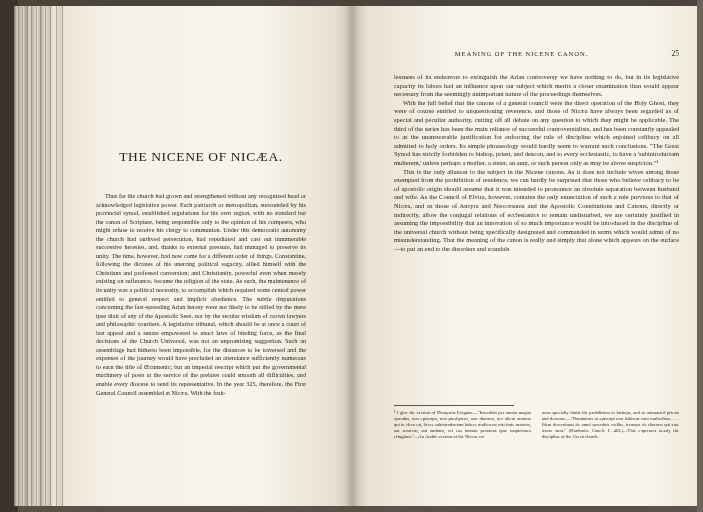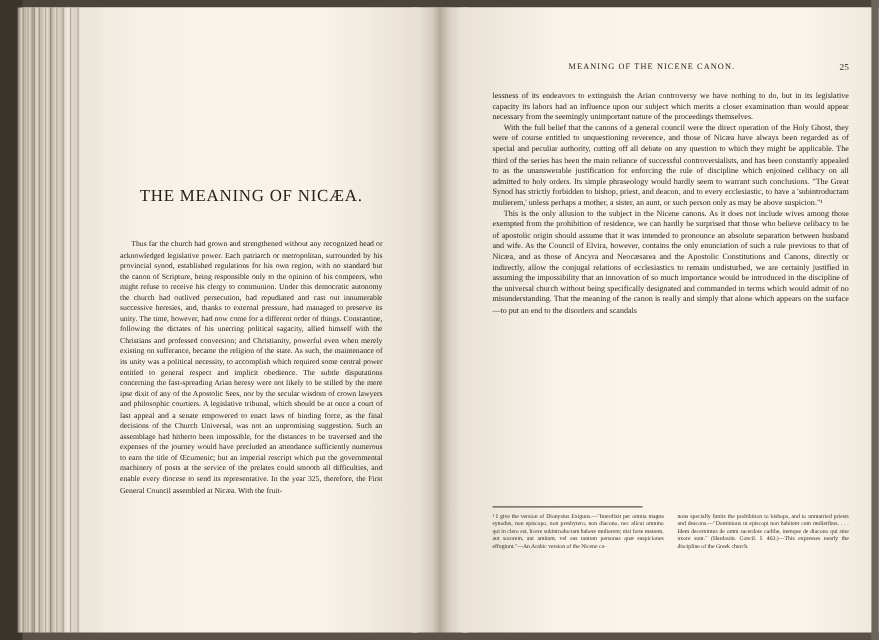--- a/index.html
+++ b/index.html
@@ -202,21 +202,21 @@
     <div class="line" style="left:42px;"></div>
     <div class="line" style="left:48px;"></div>
   </div>
 
   <div class="gutter"></div>
 
   <div class="page page-left">
     <div class="col" style="left:30px; top:0; width:210px; height:500px;">
 
 
-      <div class="chaptitle">THE MEANING OF NICÆA.</div>
+      <div class="chaptitle">THE NICENE OF NICÆA.</div>
 
       <div class="body-left">
         <p class="indent">Thus far the church had grown and strengthened without any recognized head or acknowledged legislative power. Each patriarch or metropolitan, surrounded by his provincial synod, established regulations for his own region, with no standard but the canon of Scripture, being responsible only to the opinion of his compeers, who might refuse to receive his clergy to communion. Under this democratic autonomy the church had outlived persecution, had repudiated and cast out innumerable successive heresies, and, thanks to external pressure, had managed to preserve its unity. The time, however, had now come for a different order of things. Constantine, following the dictates of his unerring political sagacity, allied himself with the Christians and professed conversion; and Christianity, powerful even when merely existing on sufferance, became the religion of the state. As such, the maintenance of its unity was a political necessity, to accomplish which required some central power entitled to general respect and implicit obedience. The subtle disputations concerning the fast-spreading Arian heresy were not likely to be stilled by the mere ipse dixit of any of the Apostolic Sees, nor by the secular wisdom of crown lawyers and philosophic courtiers. A legislative tribunal, which should be at once a court of last appeal and a senate empowered to enact laws of binding force, as the final decisions of the Church Universal, was not an unpromising suggestion. Such an assemblage had hitherto been impossible, for the distances to be traversed and the expenses of the journey would have precluded an attendance sufficiently numerous to earn the title of Œcumenic; but an imperial rescript which put the governmental machinery of posts at the service of the prelates could smooth all difficulties, and enable every diocese to send its representative. In the year 325, therefore, the First General Council assembled at Nicæa. With the fruit-</p>
       </div>
 
     </div>
   </div>
 
   <div class="page page-right">
     <div class="col" style="left:24px; top:0; width:285px; height:500px;">

